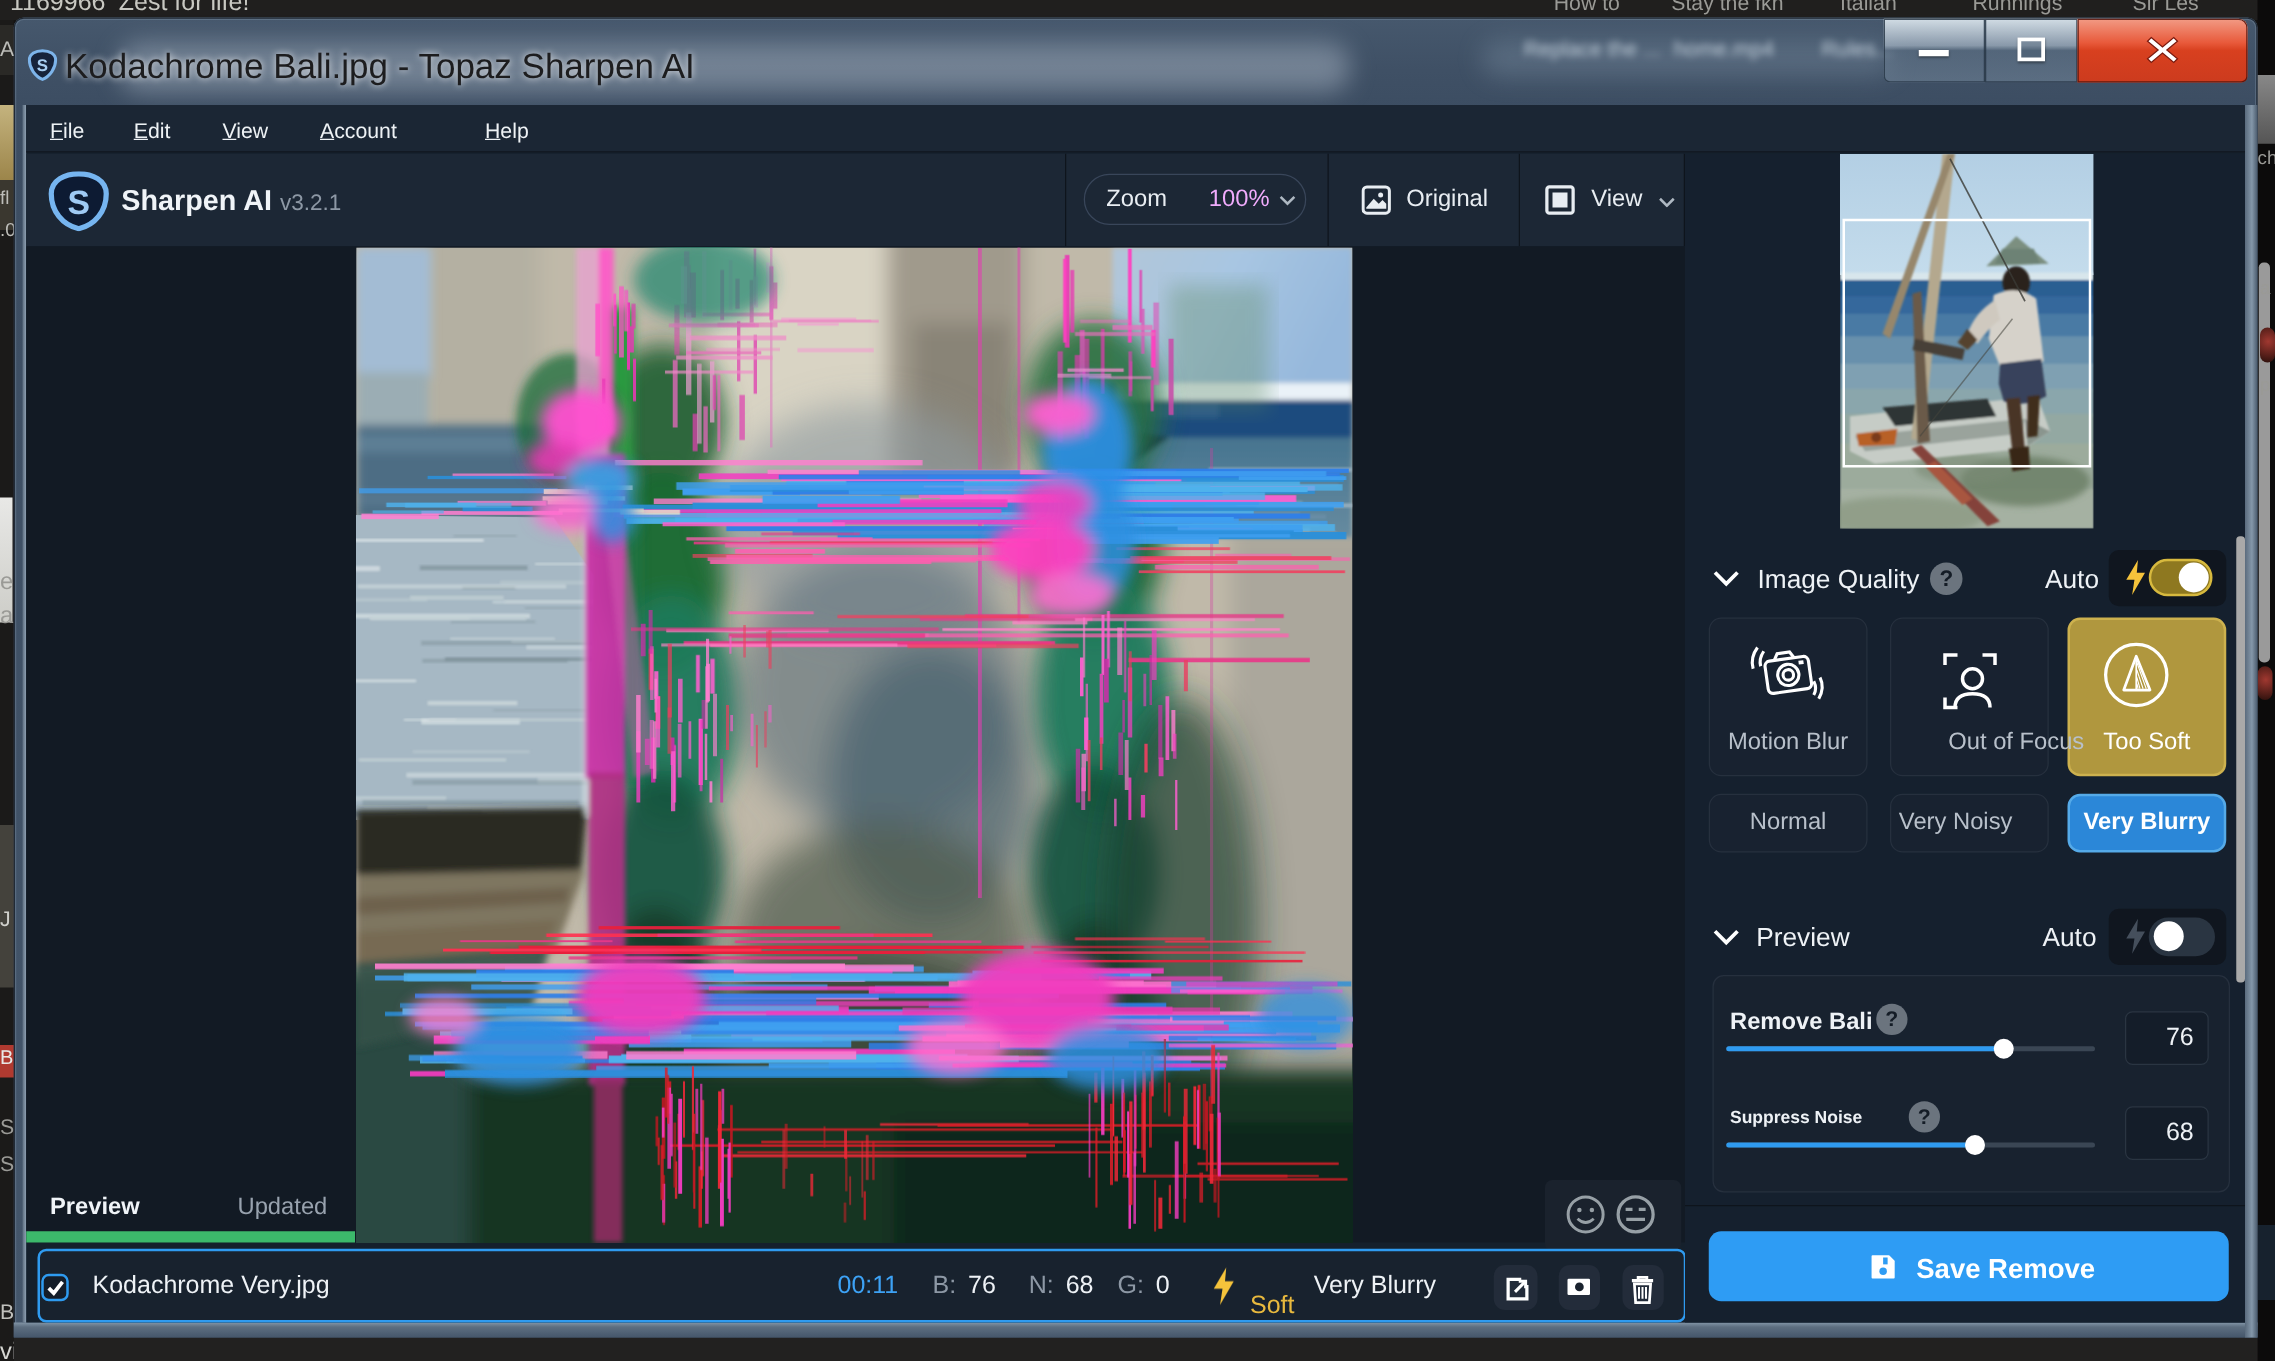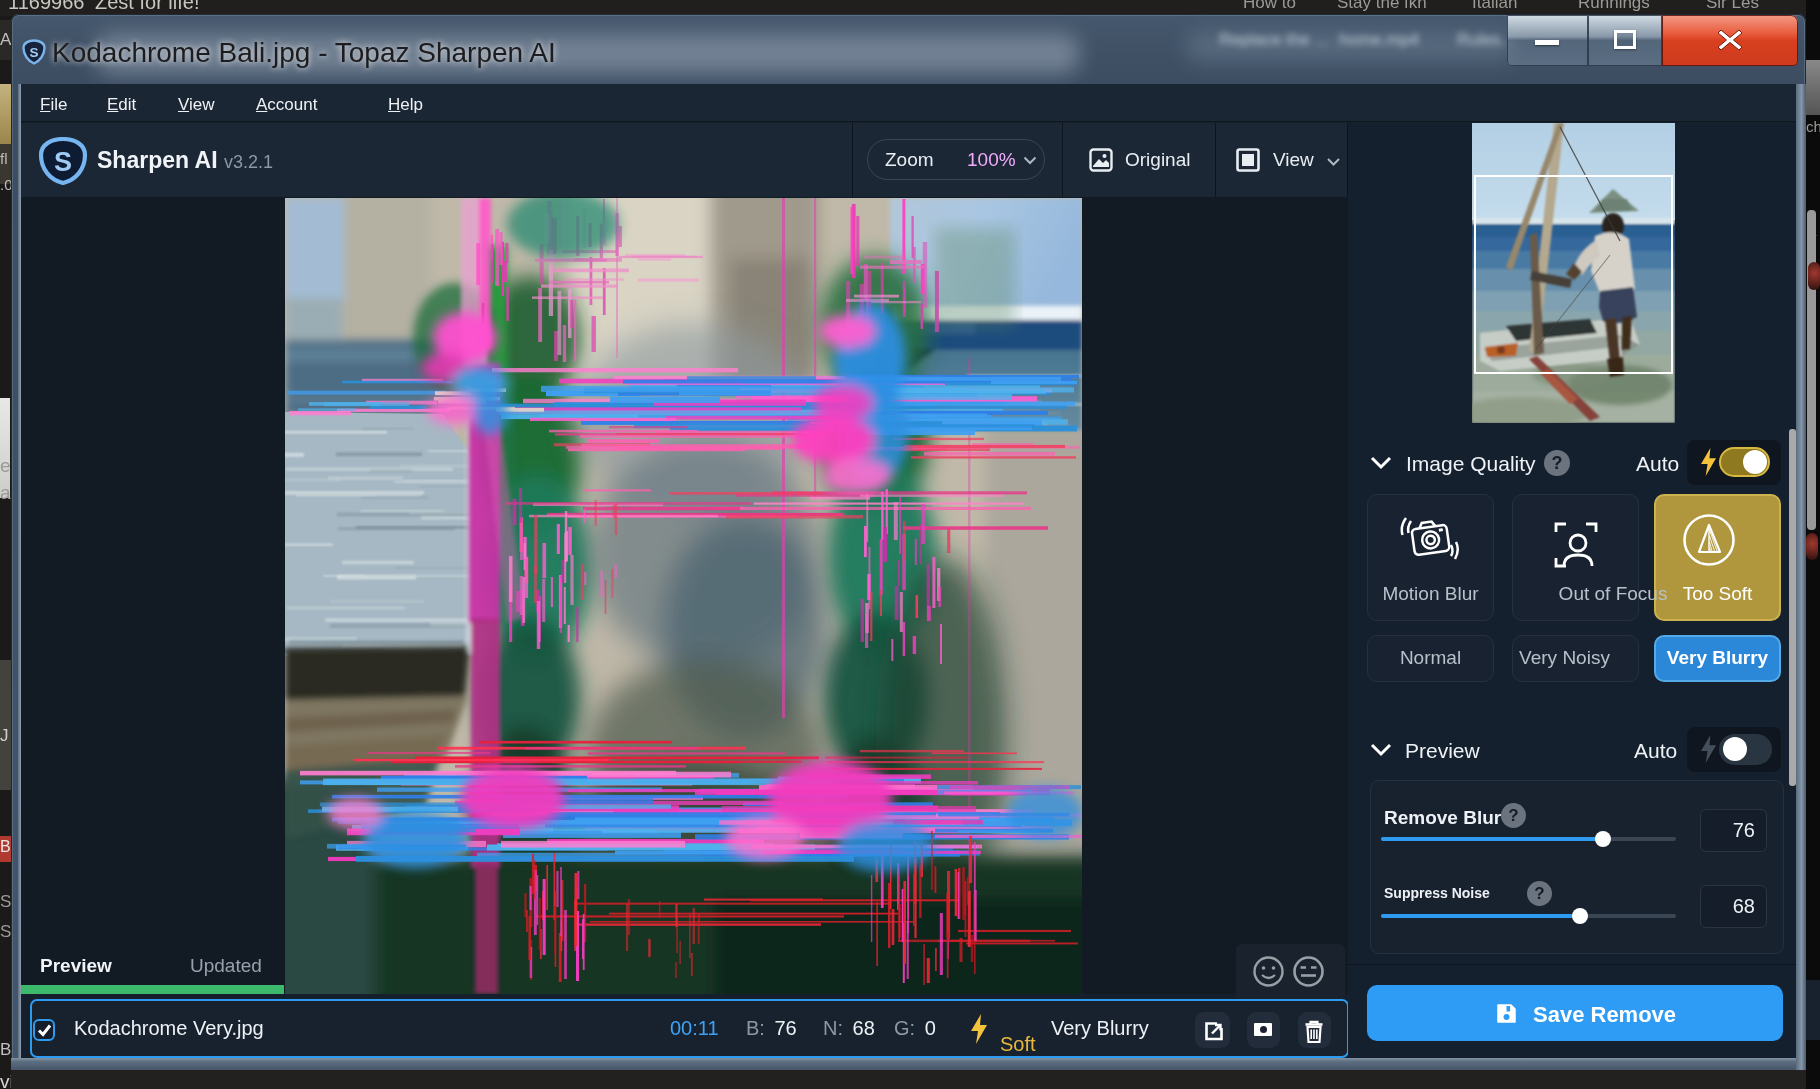--- a/index.html
+++ b/index.html
@@ -1007,21 +1007,21 @@
   <div class="abs" style="left:1405px;top:739px;font-size:21px;color:#eef2f6;">Preview</div>
   <div class="abs" style="left:1634px;top:739px;font-size:21px;color:#eef2f6;">Auto</div>
   <div class="abs" style="left:1687px;top:727px;width:94px;height:45px;background:#10161f;border-radius:8px;"></div>
   <svg class="abs" style="left:1698px;top:734px;" width="21" height="30" viewBox="0 0 22 32">
       <path d="M13 1 L3 18 L10 18 L8 31 L19 12 L12 12 Z" fill="#454f5c"></path>
     </svg>
   <div class="abs" style="left:1719px;top:734px;width:53px;height:31px;background:#2a3542;border-radius:16px;"></div>
   <div class="abs" style="left:1723px;top:737px;width:24px;height:24px;background:#fff;border-radius:50%;"></div>
 
   <div class="abs" style="left:1370px;top:780px;width:414px;height:174px;background:#18222f;border:1px solid #26303e;border-radius:9px;"></div>
-  <div class="abs" style="left:1384px;top:807px;font-size:19px;font-weight:bold;color:#eef2f6;">Remove Blur</div>
+  <div class="abs" style="left:1384px;top:807px;font-size:19px;font-weight:bold;color:#eef2f6;">Remove Bali</div>
   <div class="abs" style="left:1501px;top:803px;width:25px;height:25px;border-radius:50%;background:#6b747e;color:#141c26;font-size:17px;font-weight:bold;text-align:center;line-height:25px;">?</div>
   <div class="abs" style="left:1700px;top:809px;width:67px;height:43px;background:#141d29;border:1px solid #2a3542;border-radius:6px;"></div>
   <div class="abs" style="left:1700px;top:819px;width:55px;text-align:right;font-size:20px;color:#eef2f6;">76</div>
   <div class="abs" style="left:1381px;top:837px;width:295px;height:4px;background:#3a4654;border-radius:2px;"></div>
   <div class="abs" style="left:1381px;top:837px;width:222px;height:4px;background:#2f9bf0;border-radius:2px;"></div>
   <div class="abs" style="left:1595px;top:831px;width:16px;height:16px;background:#fff;border-radius:50%;"></div>
   <div class="abs" style="left:1384px;top:885px;font-size:14px;font-weight:bold;color:#eef2f6;text-align:right;">Suppress Noise</div>
   <div class="abs" style="left:1527px;top:881px;width:25px;height:25px;border-radius:50%;background:#6b747e;color:#141c26;font-size:17px;font-weight:bold;text-align:center;line-height:25px;">?</div>
   <div class="abs" style="left:1700px;top:885px;width:67px;height:43px;background:#141d29;border:1px solid #2a3542;border-radius:6px;"></div>
   <div class="abs" style="left:1700px;top:895px;width:55px;text-align:right;font-size:20px;color:#eef2f6;">68</div>

